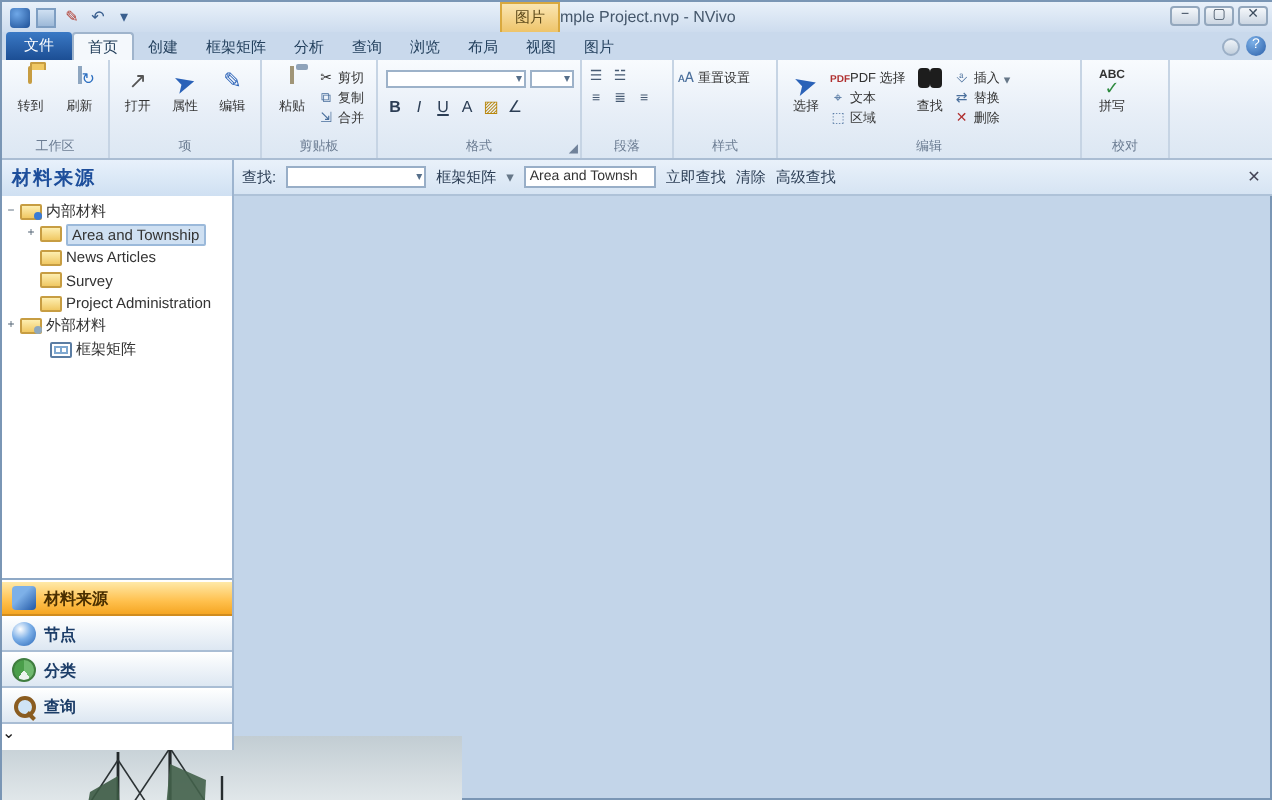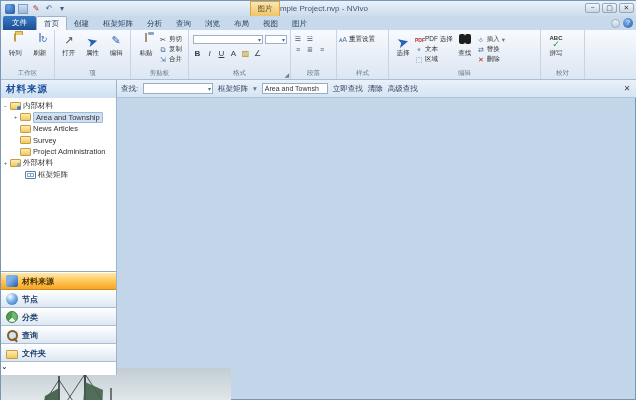--- a/index.html
+++ b/index.html
@@ -387,24 +387,20 @@
           <span>节点</span>
         </div>
       <div class="navitem">
           <span class="nic class"></span>
           <span>分类</span>
         </div>
       <div class="navitem">
           <span class="nic query"></span>
           <span>查询</span>
         </div>
-      <div class="navitem">
-          <span class="nic folder"></span>
-          <span>文件夹</span>
-        </div>
     </div>
     <div class="sb-bottom">
       <span class="chev">⌄</span>
     </div>
   </div>
 
   <div class="main">
     <div class="view-header">Area and Township</div>
 
     <div class="listwrap">

